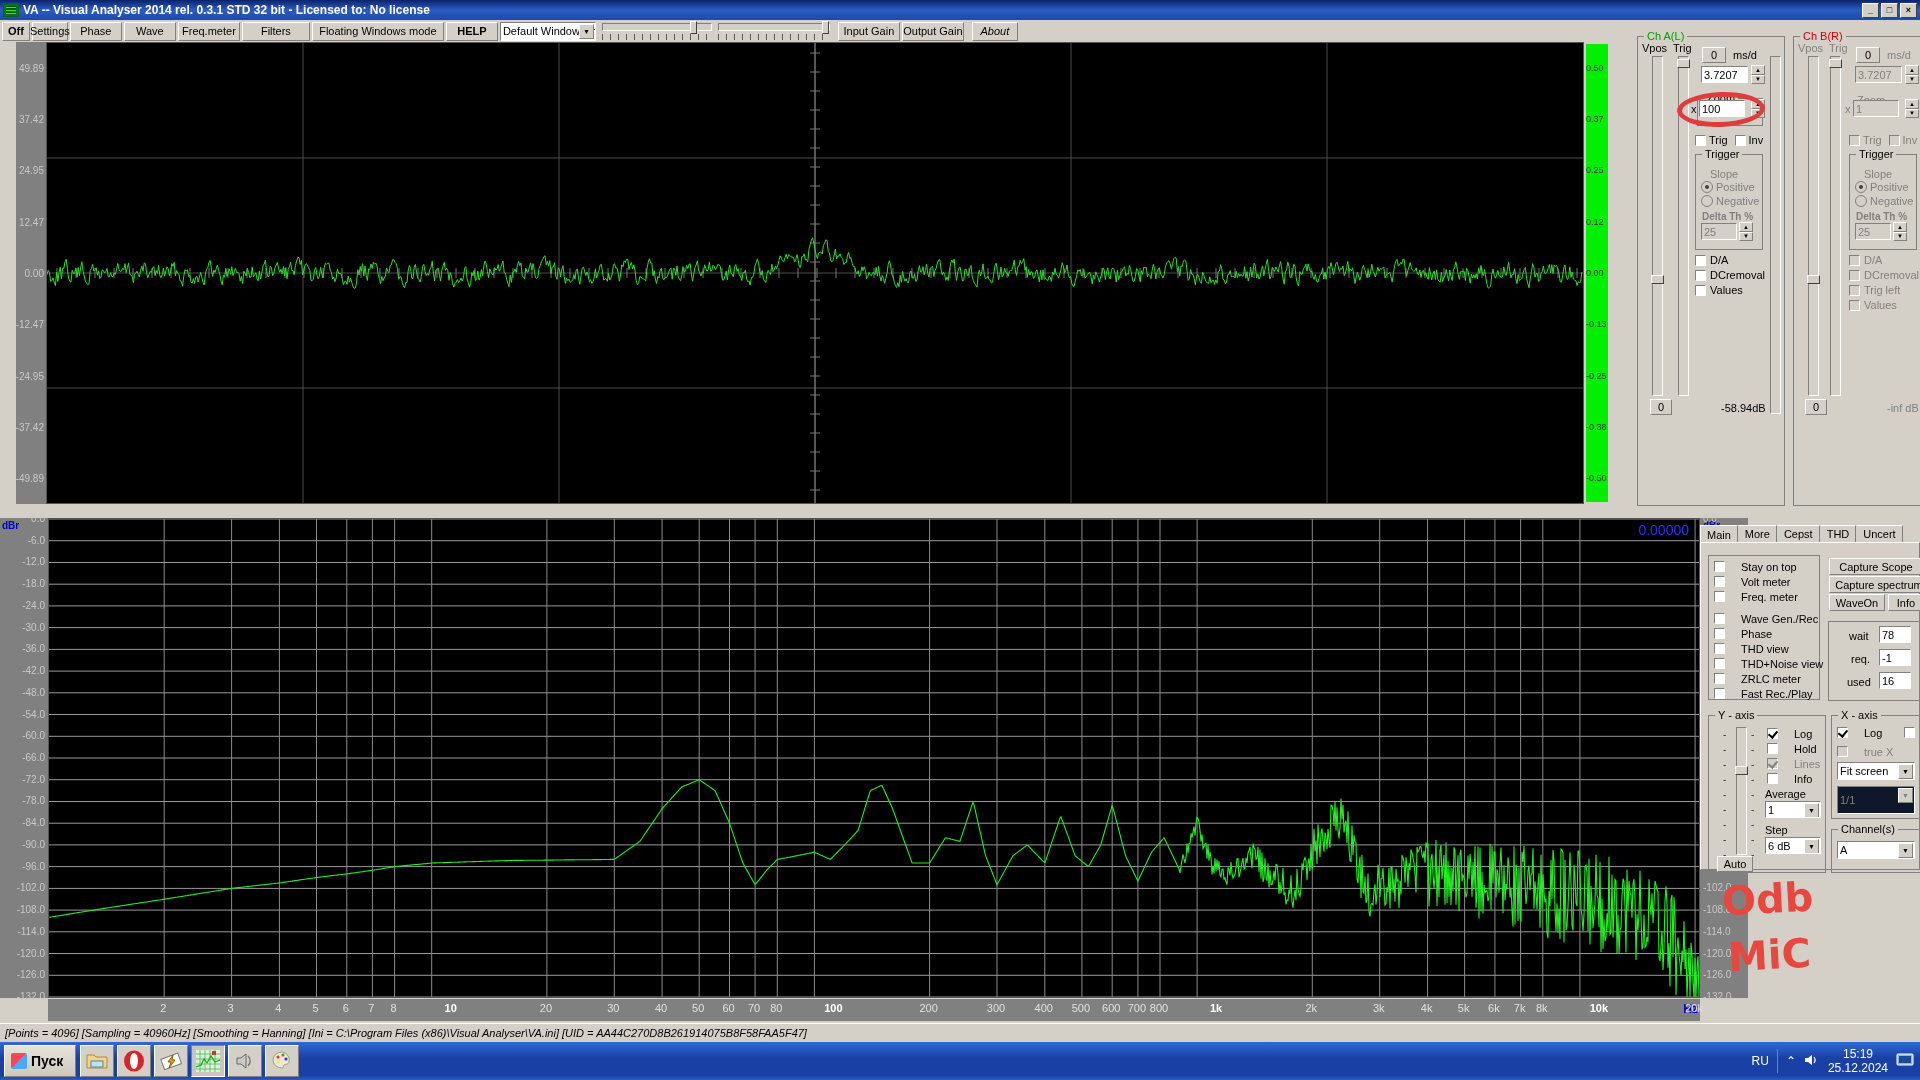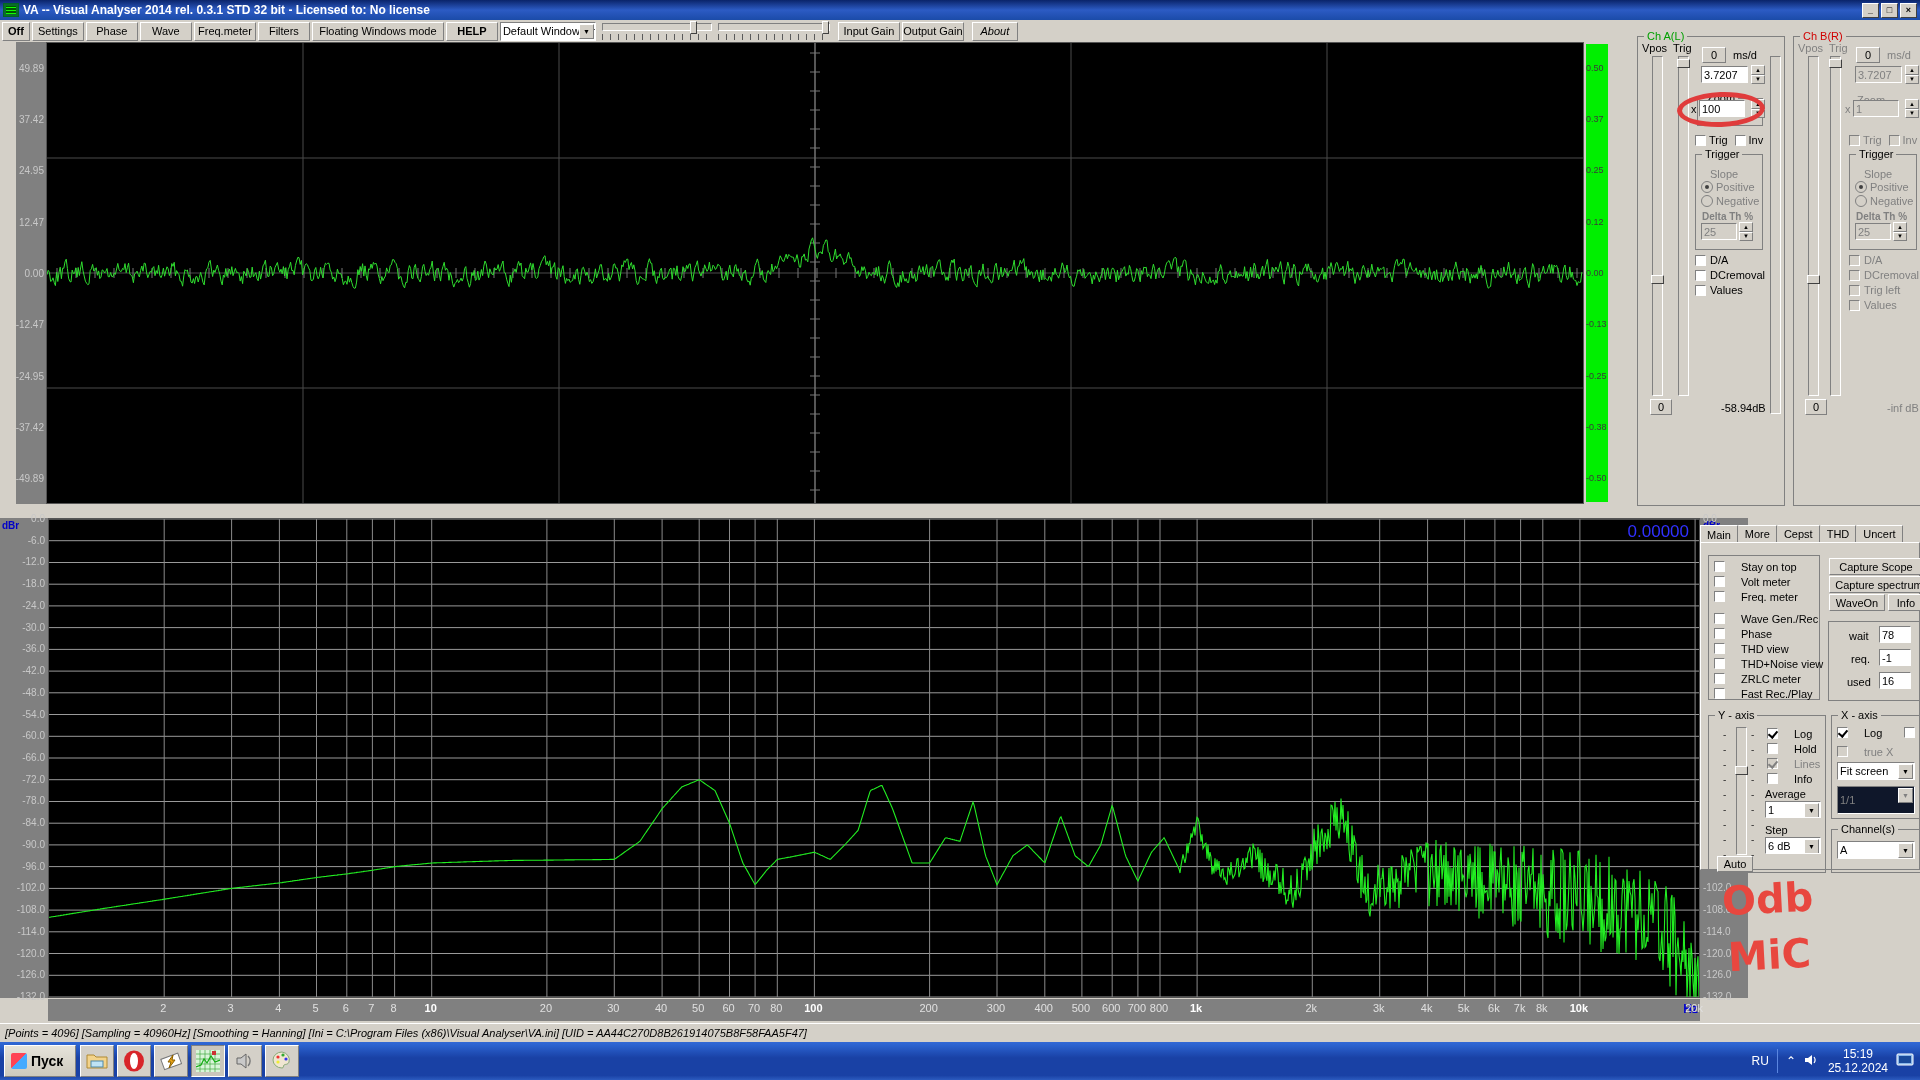--- a/index.html
+++ b/index.html
@@ -92,23 +92,23 @@
   .scope-footer .right{position:absolute;right:4px;}
 
   
   .spec-wrap{ position:absolute; left:0; top:518px; width:1704px; height:505px; background:#d4d0c8;}
   .spec-yaxis{ position:absolute; left:0; top:0; width:48px; height:480px; background:#808080;}
   .spec-yaxis .lbl{position:absolute;right:3px;color:#c8c8c8;font-size:10px;transform:translateY(-50%);}
   .spec-yaxis .dbr{position:absolute;left:2px;top:2px;color:#0000c8;font-weight:bold;font-size:10px;}
   .spec-plot{position:absolute;left:48px;top:0;width:1652px;height:480px;background:#000;border:1px solid #555;}
   .spec-xaxis{position:absolute;left:48px;top:481px;width:1652px;height:22px;background:#808080;}
   .spec-xaxis .lbl{position:absolute;color:#e0e0e0;font-size:11px;transform:translateX(-50%);top:3px;}
-  .spec-xaxis .lbl.bold{font-weight:bold;color:#fff;}
+  .spec-xaxis .lbl.bold{font-weight:bold;color:#fff;margin-left:20px;}
   .spec-xaxis .hz{position:absolute;right:2px;top:3px;color:#0000d0;font-weight:bold;}
-  .spec-value{position:absolute;right:10px;top:3px;color:#3030ff;font-size:17px;margin-left:27px;}
+  .spec-value{position:absolute;right:10px;top:3px;color:#3030ff;font-size:14px;margin-left:27px;}
   .spec-yaxis-r{position:absolute;left:1700px;top:0;width:48px;height:480px;background:#808080;}
   .spec-yaxis-r .lbl{position:absolute;left:3px;color:#c8c8c8;font-size:10px;transform:translateY(-50%);}
 
   
   .ch-panel-host{position:absolute; left:1600px; top:30px; width:320px; height:486px; background:#d4d0c8;margin-left:29px;}
   .fieldset{position:absolute;border:1px solid #808080; }
   .fieldset > .legend{position:absolute;top:-7px;left:6px;background:#d4d0c8;padding:0 3px;font-size:11px;}
   .lbl{font-size:11px;color:#000;}
   .lbl.dis{color:#808080;}
   .tfield{background:#fff;border:1px solid;border-color:#808080 #fff #fff #808080;
@@ -181,25 +181,25 @@
     <div class="tb-title">VA -- Visual Analyser 2014 rel. 0.3.1 STD 32 bit - Licensed to: No license</div>
     <div class="tb-btns">
       <div class="tb-btn">_</div>
       <div class="tb-btn">□</div>
       <div class="tb-btn">×</div>
     </div>
   </div>
 
   <div class="toolbar">
     <div class="tbtn off">Off</div>
-    <div class="tbtn" style="width:52px">Settings</div>
+    <div class="tbtn" style="width:36px">Settings</div>
     <div class="tbtn" style="width:52px">Phase</div>
     <div class="tbtn" style="width:52px">Wave</div>
     <div class="tbtn" style="width:62px">Freq.meter</div>
-    <div class="tbtn" style="width:52px">Filters</div>
+    <div class="tbtn" style="width:68px">Filters</div>
     <div class="tbtn" style="width:132px">Floating Windows mode</div>
     <div class="tbtn help" style="width:52px">HELP</div>
     <div class="combo" style="width:96px">
       <span>Default Windows inp</span>
       <span class="arrow">▼</span>
     </div>
     <div class="slider-strip" style="width:110px">
       <div class="track"></div>
       <div class="thumb" style="left:88px"></div>
       <div class="ticks"></div>

